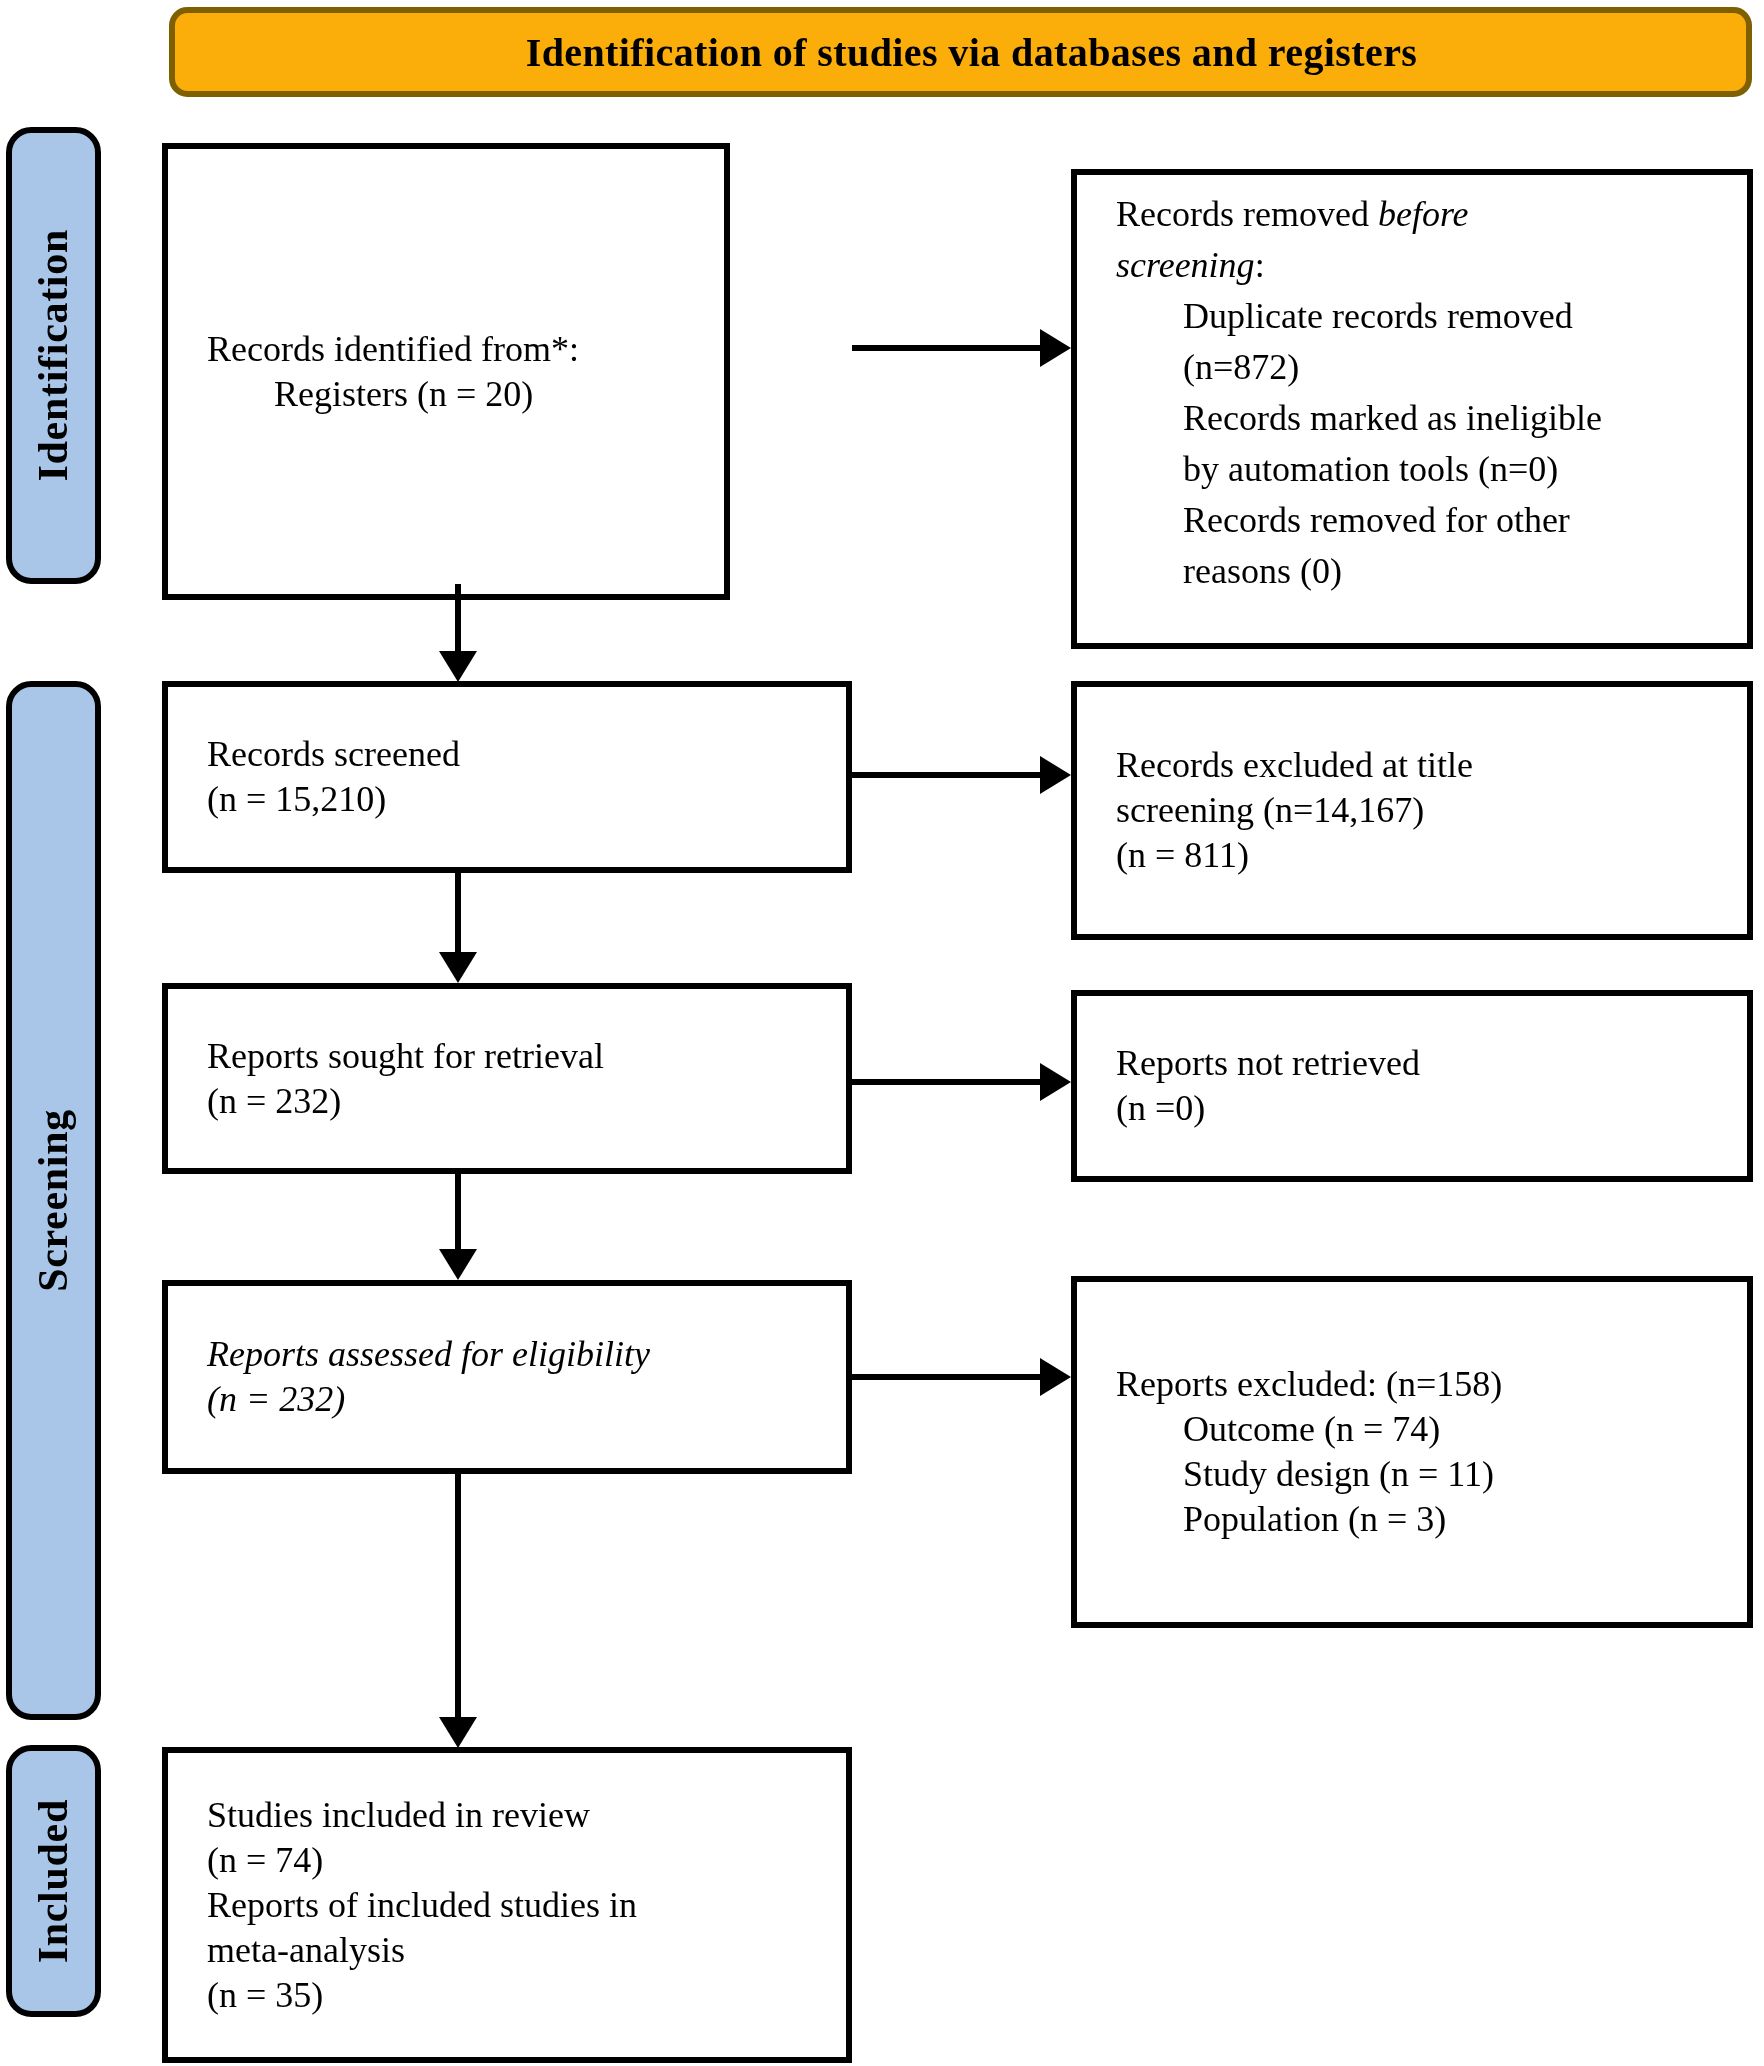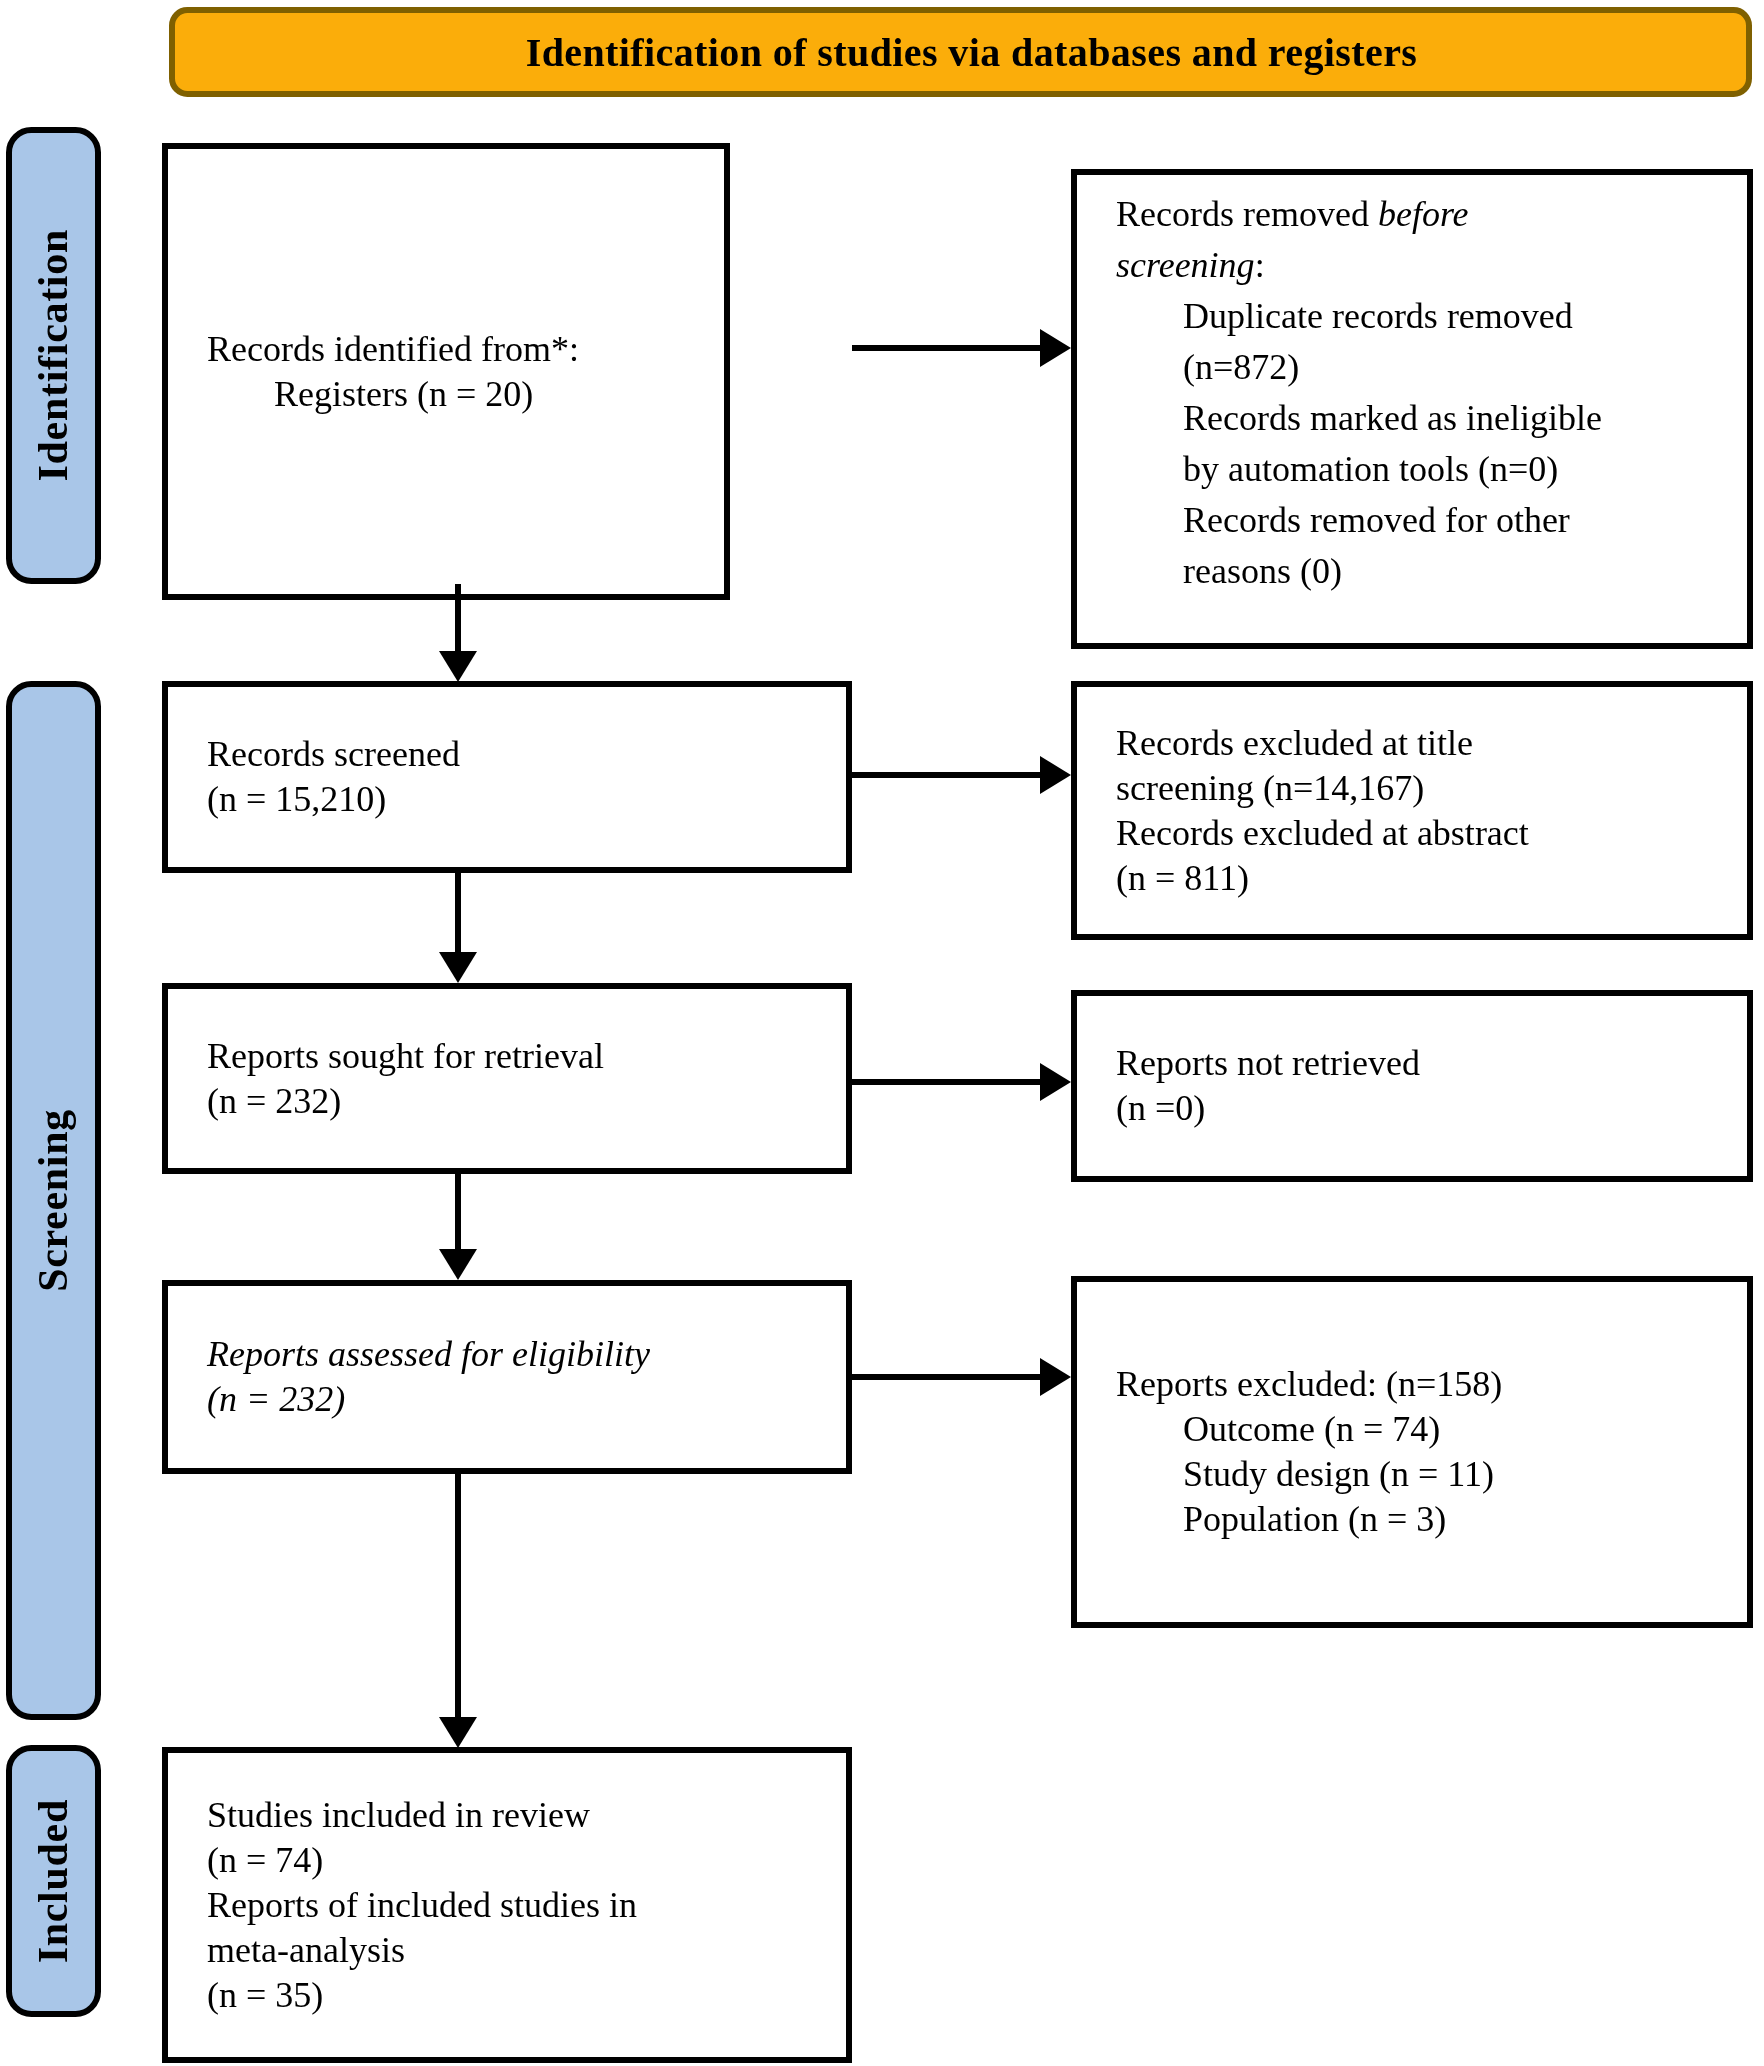--- a/index.html
+++ b/index.html
@@ -119,21 +119,20 @@
     <div class="line indent">(n=872)</div>
     <div class="line indent">Records marked as ineligible</div>
     <div class="line indent">by automation tools (n=0)</div>
     <div class="line indent">Records removed for other</div>
     <div class="line indent">reasons (0)</div>
   </div>
 
   <div class="box" id="box-records-excluded">
     <div class="line">Records excluded at title</div>
     <div class="line">screening (n=14,167)</div>
-    <div class="line">Records excluded at abstract</div>
     <div class="line">(n = 811)</div>
   </div>
 
   <div class="box" id="box-reports-not-retrieved">
     <div class="line">Reports not retrieved</div>
     <div class="line">(n =0)</div>
   </div>
 
   <div class="box" id="box-reports-excluded">
     <div class="line">Reports excluded: (n=158)</div>

